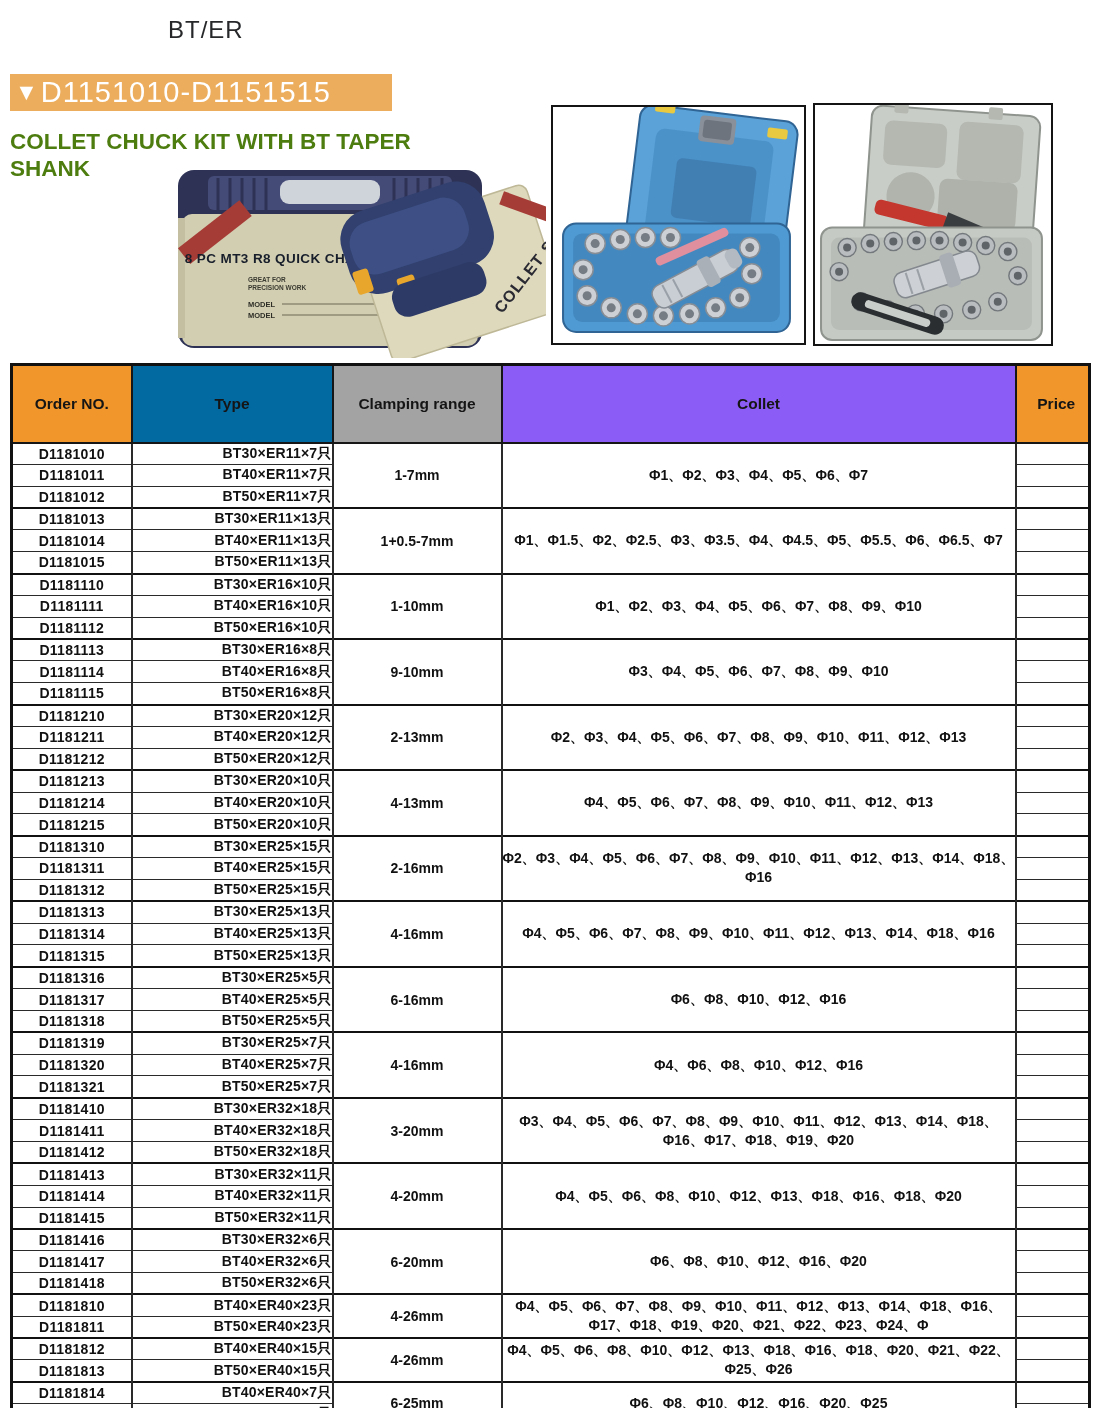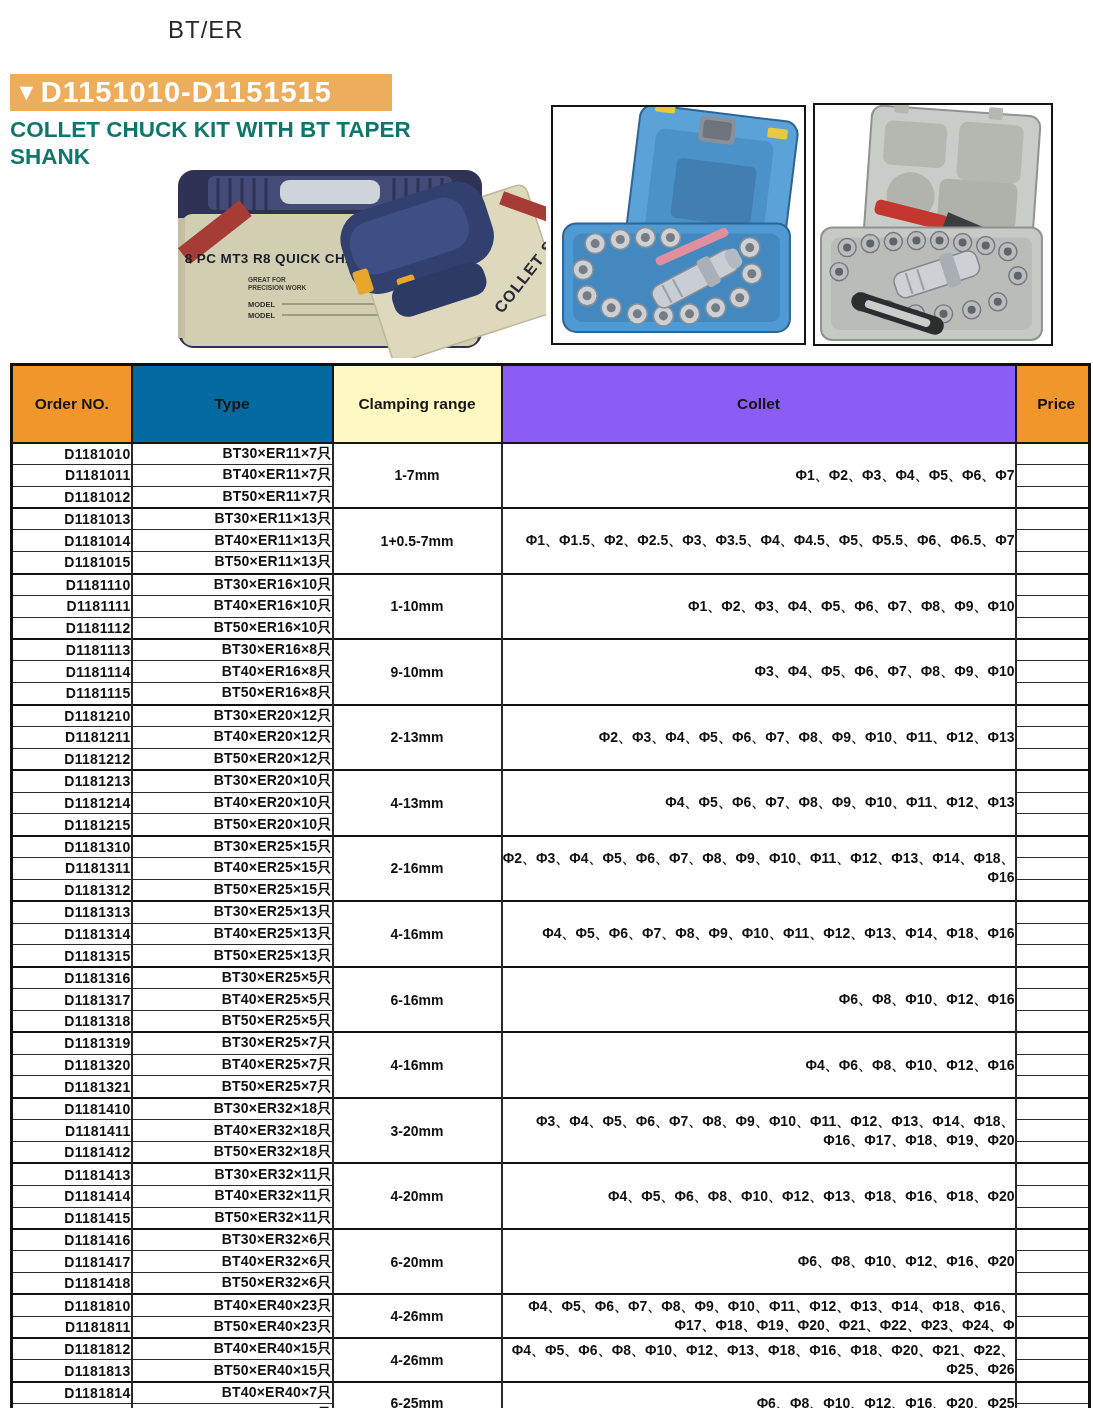--- a/index.html
+++ b/index.html
@@ -10,24 +10,24 @@
   }
   .page-title {
     position:absolute; left:168px; top:16px;
     font-size:24px; letter-spacing:1px; color:#26282a; font-weight:500;
   }
   .banner {
     position:absolute; left:10px; top:74px; width:382px; height:37px;
     display:flex; align-items:center; padding-left:5px;
   }
   .banner .arrow { color:#fff; font-size:23px; margin-right:3px; line-height:1; }
-  .banner .banner-text { color:#fff; font-size:29px; font-weight:bold; letter-spacing:1px; }
+  .banner .banner-text { color:#fff; font-size:29px; font-weight:normal; letter-spacing:1px; }
   .subtitle {
-    position:absolute; left:10px; top:116px; width:452px;
-    font-size:22.5px; line-height:27px; font-weight:600; color:#0f766e;
+    position:absolute; left:10px; top:128px; width:452px;
+    font-size:22.5px; line-height:27px; font-weight:600; color:#4d7c0f;
   }
   .photo { position:absolute; background:#fff; }
   .photo.framed { border:2.5px solid #141414; }
   .photo-left   { left:148px; top:158px; width:398px; height:200px; }
   .photo-mid    { left:551px; top:105px; width:255px; height:240px; }
   .photo-right  { left:813px; top:103px; width:240px; height:243px; }
   .photo svg { display:block; width:100%; height:100%; }
 
   .catalog-table-wrap { position:absolute; left:10px; top:363px; width:1078px; }
   table.catalog {
@@ -37,24 +37,24 @@
   table.catalog th {
     background:#F0962B; height:78px; border:2.4px solid #161616;
     font-size:15.5px; font-weight:bold; color:#151515; text-align:center;
   }
   table.catalog td {
     border:1px solid #2a2a2a; border-left-width:2px; border-right-width:2px;
     height:21.85px; padding:0; font-weight:700; font-size:14px;
     overflow:hidden; vertical-align:middle;
   }
   tr.group-start td { border-top:2.4px solid #111; }
-  td.cell-order  { text-align:right; letter-spacing:0.3px; }
+  td.cell-order  { text-align:center; letter-spacing:0.3px; }
   td.cell-type   { text-align:right; letter-spacing:0.2px; }
   td.cell-clamp  { text-align:center; font-size:14.5px;margin-top:46px; }
-  td.cell-collet { padding-left:6px; padding-right:10px; font-size:14.5px; line-height:19px; text-align:right; }
+  td.cell-collet { padding-left:6px; padding-right:10px; font-size:14.5px; line-height:19px; text-align:center; }
   td.cell-price  { background:#fff; }
 </style>
 </head>
 <body>
 
 <div class="page-title">BT/ER</div>
 
 <div class="banner" style="background: rgb(236, 173, 92);">
   <span class="arrow">▼</span>
   <span class="banner-text">D1151010-D1151515</span>
@@ -265,21 +265,21 @@
       <col style="width:120px">
         <col style="width:201px">
         <col style="width:169px">
         <col style="width:514px">
         <col style="width:74px">
     </colgroup>
     <thead>
       <tr>
         <th style="background: rgb(240, 150, 43);">Order NO.</th>
         <th style="background: #0369a1;">Type</th>
-        <th style="background: #fef9c3;">Clamping range</th>
+        <th style="background: #a3a3a3;">Clamping range</th>
         <th style="background: #8b5cf6;">Collet</th>
         <th style="background: rgb(240, 150, 43); padding-left: 8px;">Price</th>
       </tr>
     </thead>
     <tbody>
         <tr class="group-start">
           <td class="cell-order">D1181010</td>
           <td class="cell-type">BT30×ER11×7只</td>
           <td class="cell-clamp" rowspan="3">1-7mm</td>
           <td class="cell-collet" rowspan="3">Φ1、Φ2、Φ3、Φ4、Φ5、Φ6、Φ7</td>

